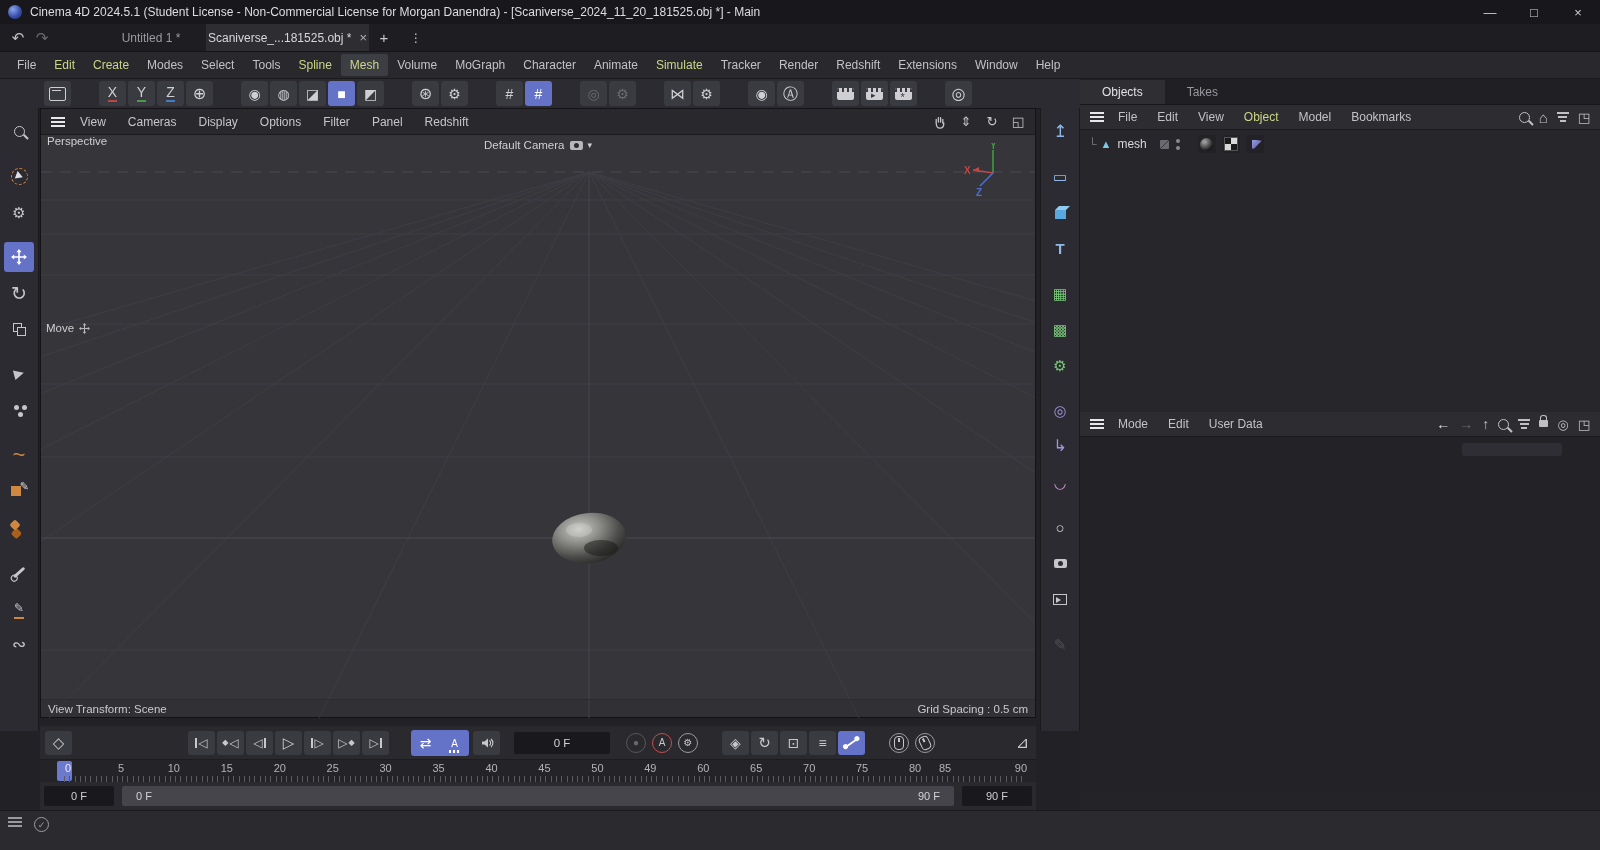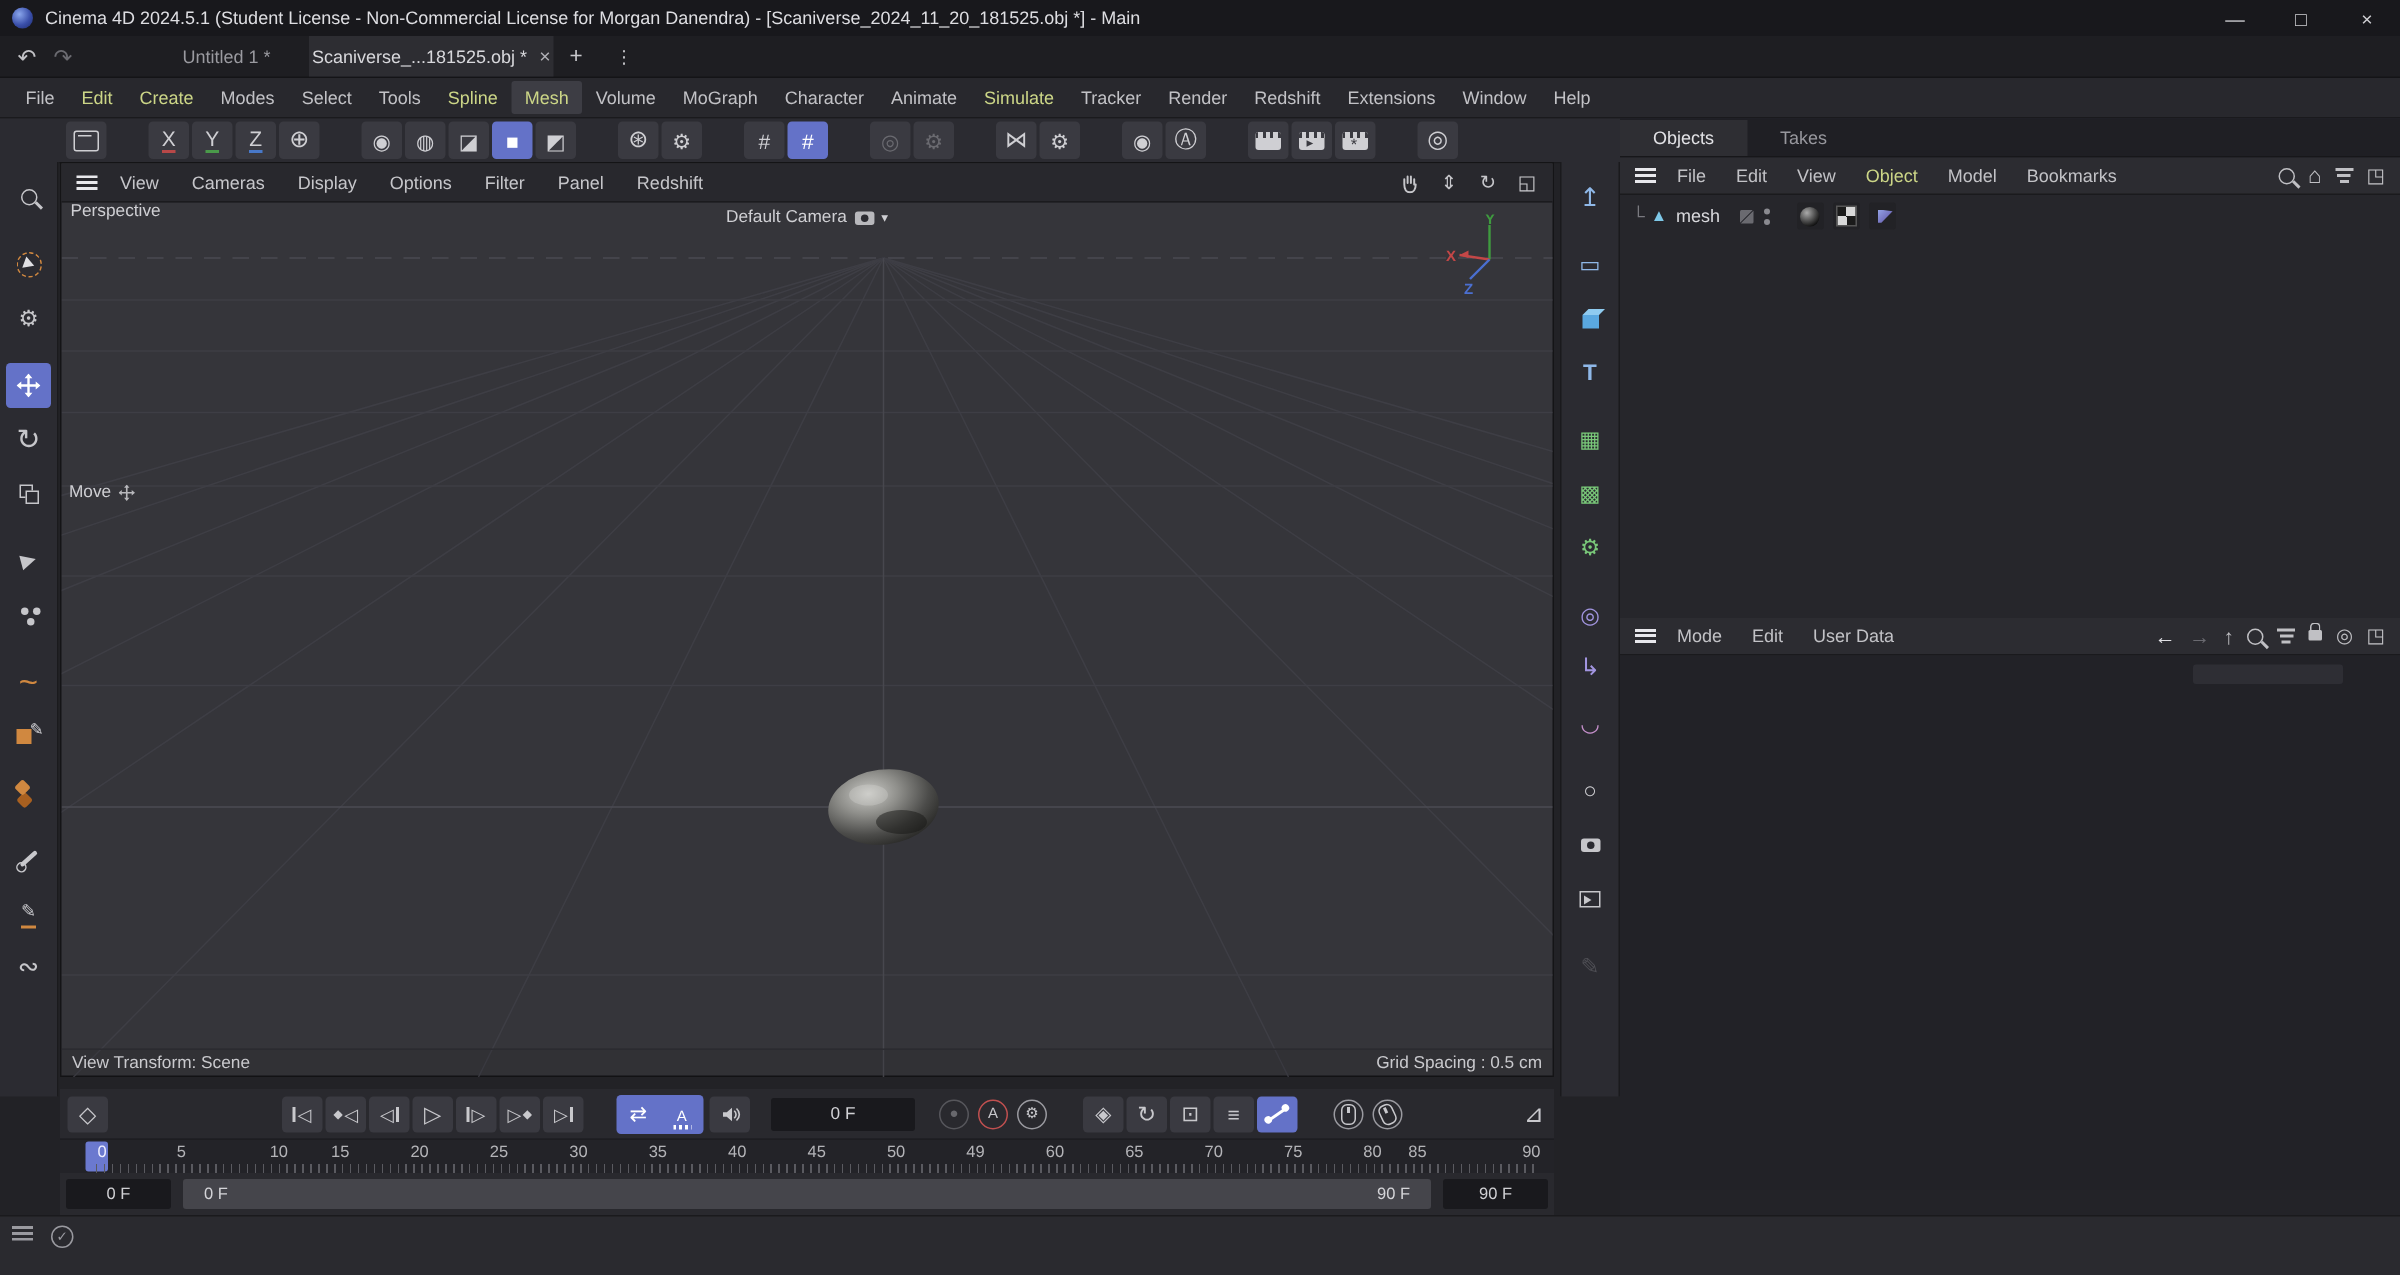--- a/index.html
+++ b/index.html
@@ -665,21 +665,21 @@
       <div class="flex1"></div>
       <div class="tr-btn" style="background:transparent">
           <span style="font-size:16px">⊿</span>
         </div>
     </div>
     <div class="ruler" id="ruler">
       <div class="playhead"></div>
       <div id="ruler-numbers">
           <span class="rnum" style="left: 28px; color: rgb(238, 238, 255);">0</span>
           <span class="rnum" style="left: 80.94px;">5</span>
-          <span class="rnum" style="left: 133.88px; margin-left: 12px;">10</span>
+          <span class="rnum" style="left: 133.88px;">10</span>
           <span class="rnum" style="left: 186.82px;">15</span>
           <span class="rnum" style="left: 239.76px;">20</span>
           <span class="rnum" style="left: 292.7px;">25</span>
           <span class="rnum" style="left: 345.64px;">30</span>
           <span class="rnum" style="left: 398.58px;">35</span>
           <span class="rnum" style="left: 451.52px;">40</span>
           <span class="rnum" style="left: 504.46px;">45</span>
           <span class="rnum" style="left: 557.4px;">50</span>
           <span class="rnum" style="left: 610.34px;">49</span>
           <span class="rnum" style="left: 663.28px;">60</span>

